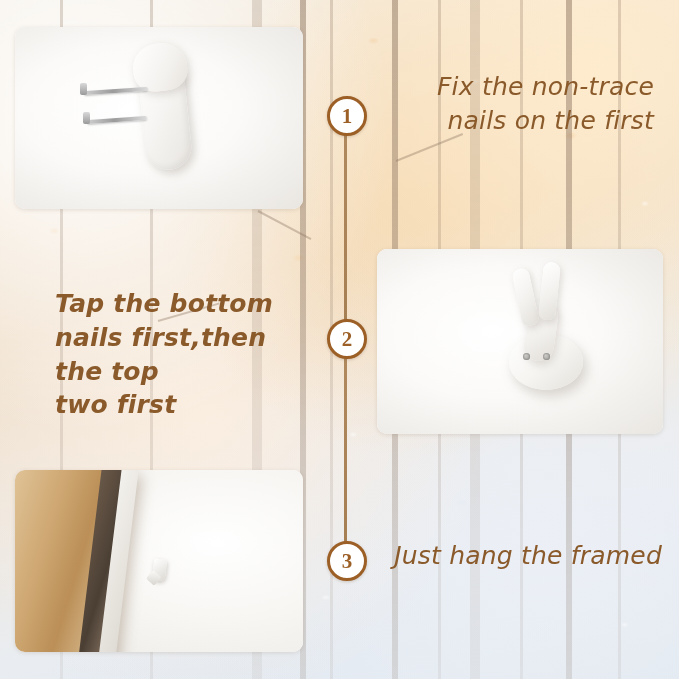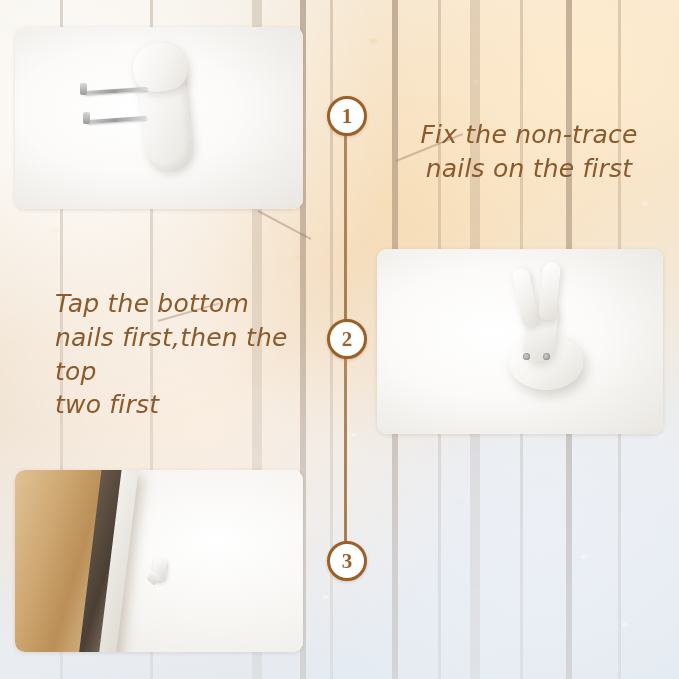--- a/index.html
+++ b/index.html
@@ -243,22 +243,22 @@
   
   .caption {
     position: absolute;
     color: #8a5a2b;
     font-size: 25px;
     line-height: 1.35;
     font-style: italic;
     font-family: "DejaVu Sans", sans-serif;
     letter-spacing: 0.2px;
   }
-  .caption.right { text-align: center; margin-top: 48px; }
-  .caption.left  { text-align: left; }
+  .caption.right { text-align: right; }
+  .caption.left  { text-align: left; font-weight: bold; }
 </style>
 </head>
 <body>
 
 <div id="stage">
 
   <div class="bg-base"></div>
   <div class="bg-speckle"></div>
 
   <div class="trunk wide" style="left:252px;"></div>
@@ -325,15 +325,16 @@
       <div class="frame-edge frame-wood"></div>
       <div class="frame-edge frame-dark"></div>
       <div class="frame-edge frame-canvas"></div>
       <div class="small-hook"></div>
     </div>
   </div>
 
   <div class="badge" style="left:327px; top:541px;">3</div>
 
   <div class="caption right" style="left:372px; top:539px; width:290px;">
+    <div>Just hang the framed</div>
   </div>
 
 </div>
 
 </body></html>

